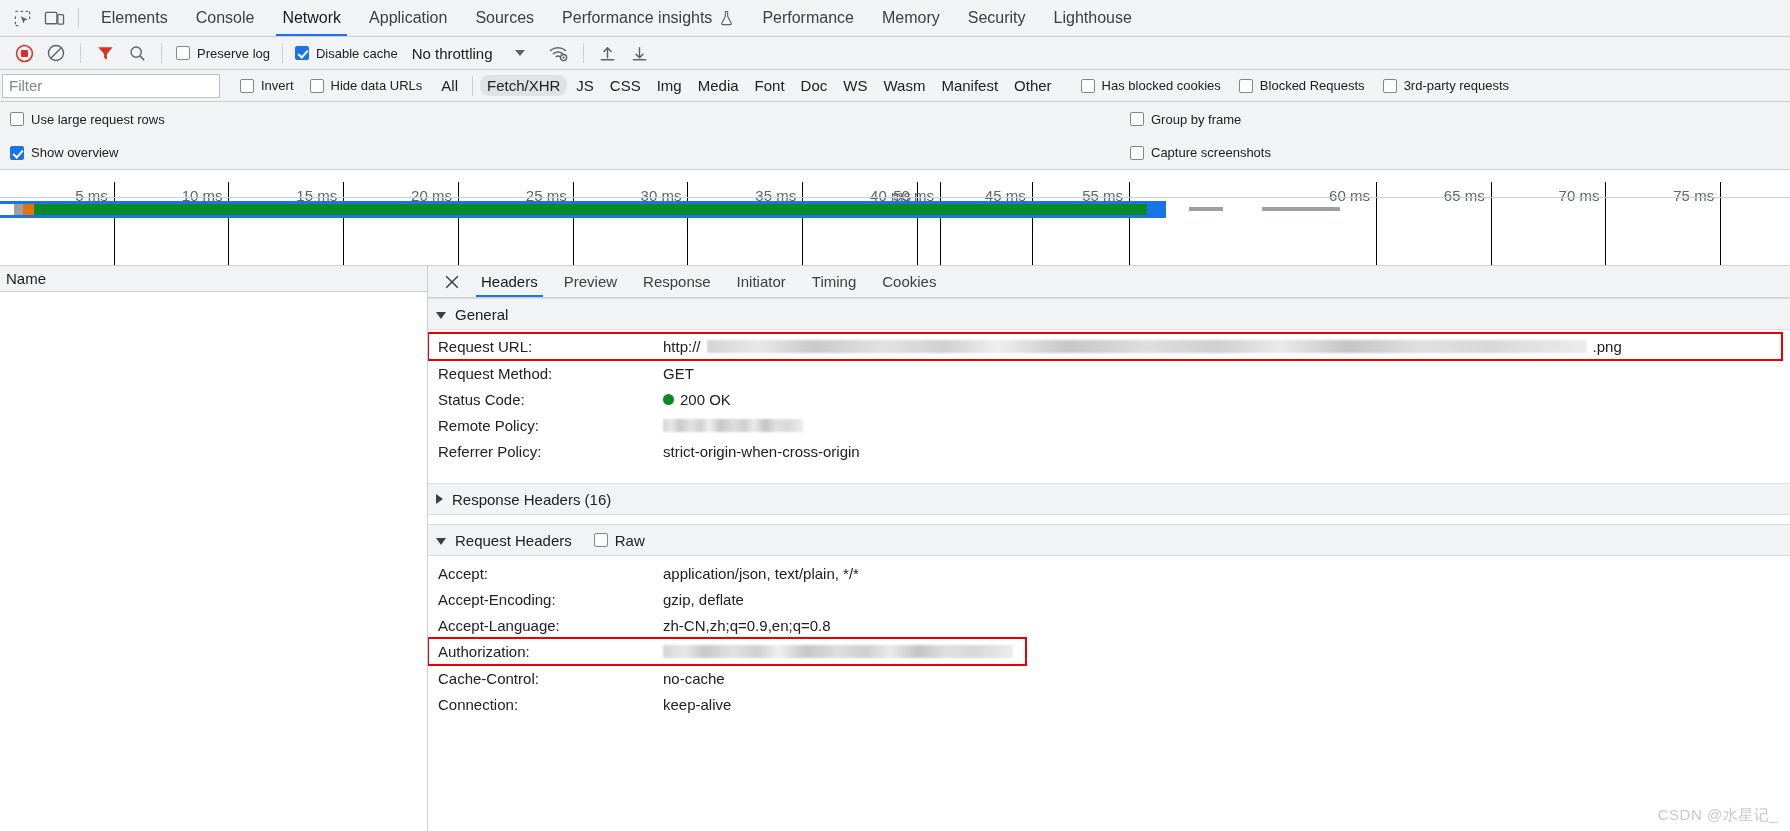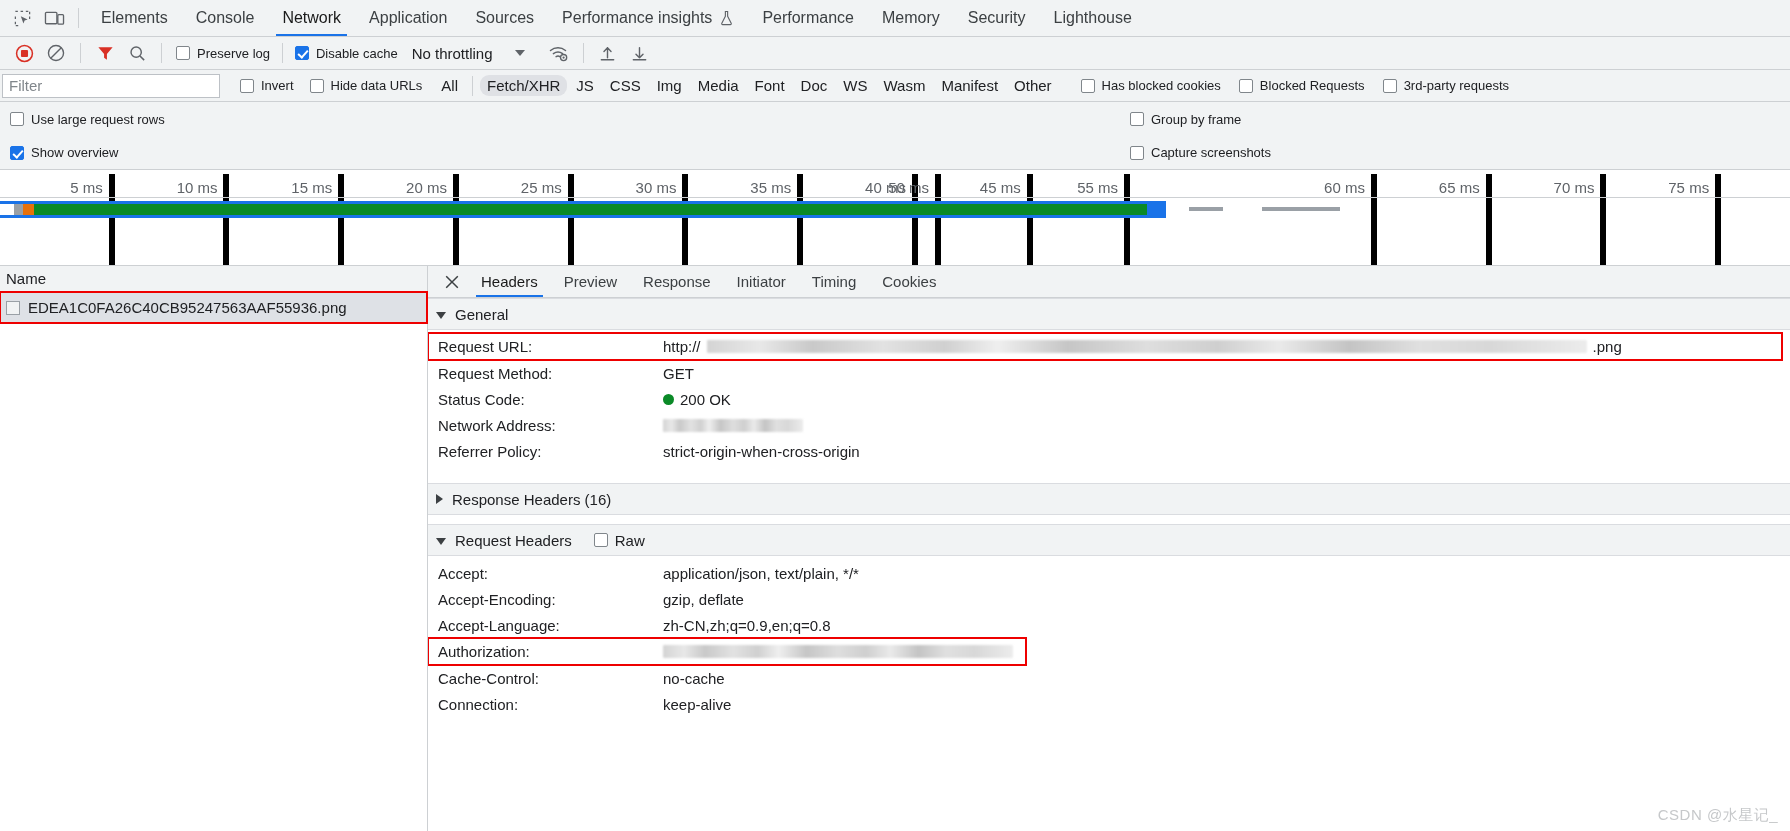--- a/index.html
+++ b/index.html
@@ -97,22 +97,22 @@
     position: relative;
   }
   .optrow.last { border-bottom: 1px solid #cdd0d3; }
   .optright { position: absolute; left: 1130px; display: flex; align-items: center; }
 
   
   .overview { height: 96px; min-height: 96px; position: relative; background: #fff;
               border-bottom: 1px solid #cdd0d3; overflow: hidden; }
   .ruler { position: absolute; inset: 0; }
   .tickcell {
-    position: absolute; top: 4px; bottom: 0;
-    border-right: 6px solid #000000;
+    position: absolute; top: 12px; bottom: 0;
+    border-right: 1px solid #000000;
   }
   .ticklabel {
     position: absolute; top: 5px; right: 6px;
     font-size: 15px; color: #5f6368; white-space: nowrap;
   }
   .rulerline { position: absolute; left: 0; right: 0; top: 27px; height: 1px; background: #cdd0d3; }
   .barband { position: absolute; left: 0; top: 31px; height: 17px; }
   .barblue { position: absolute; top: 0; height: 17px; background: #1a73e8; }
   .bargreen { position: absolute; top: 3px; height: 11px; background: #0a8a27; }
   .barwhite { position: absolute; top: 3px; height: 11px; background: #ffffff; }
@@ -448,26 +448,20 @@
   <div class="dash" style="left: 1188.74px; width: 34.4231px;"></div>
       <div class="dash" style="left: 1262.18px; width: 78.0256px;"></div>
     </div>
 
   <div class="split">
 
     <div class="leftpane">
       <div class="listhead">
         <span>Name</span>
       </div>
-      <div id="request-rows">
-          <div class="reqrow hl-red">
-            <span class="fileicon"></span>
-            <span>EDEA1C0FA26C40CB95247563AAF55936.png</span>
-          </div>
-        </div>
     </div>
 
     <div class="rightpane">
       <div class="detailtabs">
         <div class="closex">
           <svg width="16" height="16" viewBox="0 0 16 16">
             <line x1="2.2" y1="2.2" x2="13.8" y2="13.8" stroke="#3c4043" stroke-width="1.5"></line>
             <line x1="13.8" y1="2.2" x2="2.2" y2="13.8" stroke="#3c4043" stroke-width="1.5"></line>
           </svg>
         </div>
@@ -503,21 +497,21 @@
               </div>
             </div>
             <div class="kvrow">
               <div class="kvkey">Status Code:</div>
               <div class="kvval">
                 <span class="statusdot"></span>
                 <span>200 OK</span>
               </div>
             </div>
             <div class="kvrow">
-              <div class="kvkey">Network Address:</div>
+              <div class="kvkey">Remote Policy:</div>
               <div class="kvval">
                 <span class="redaction" style="width: 140px;"></span>
               </div>
             </div>
             <div class="kvrow">
               <div class="kvkey">Referrer Policy:</div>
               <div class="kvval">
                 <span>strict-origin-when-cross-origin</span>
               </div>
             </div>

